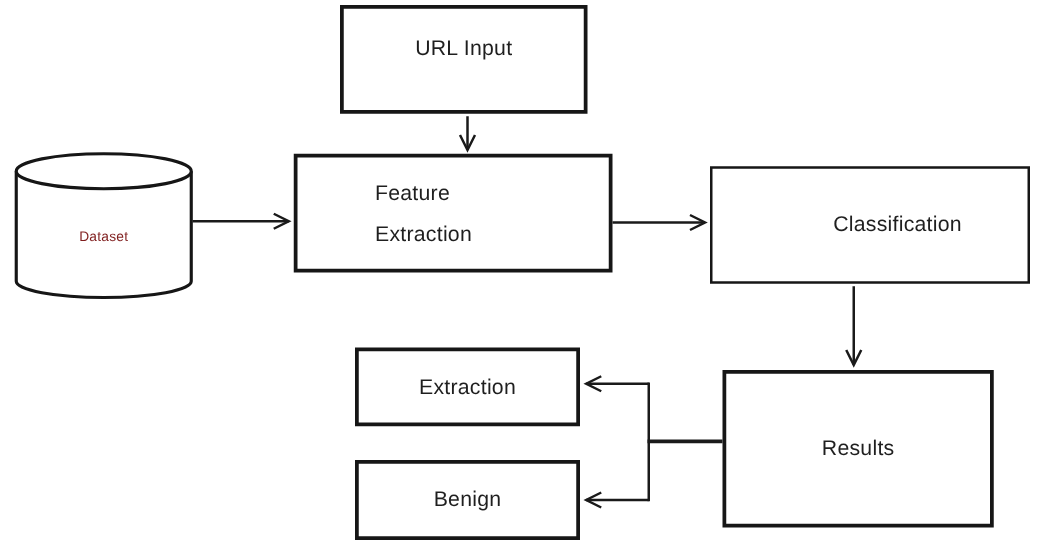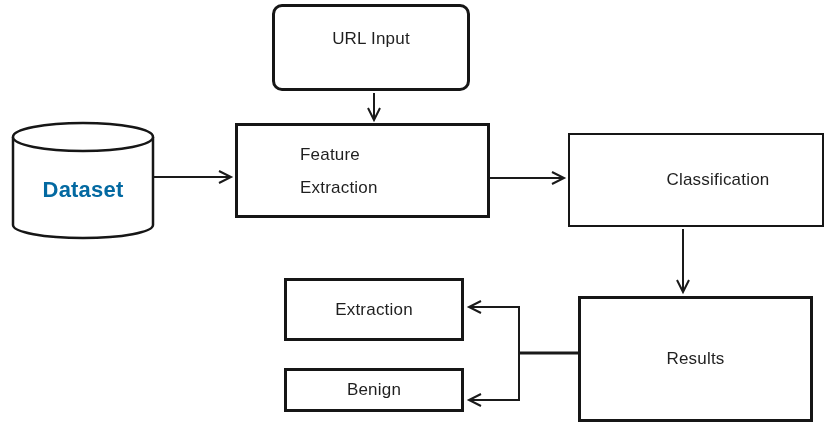--- a/index.html
+++ b/index.html
@@ -24,38 +24,37 @@
     position: absolute;
     border: 3px solid #161616;
     display: flex;
     align-items: center;
     justify-content: center;
     font-size: 17px;
     color: #1f1f1f;
     letter-spacing: 0.2px;
   }
 
-  .node--url-input { padding-bottom: 18px; border-radius: 10px; }
+  .node--url-input { padding-bottom: 18px; }
 
   .node--feature {
     justify-content: flex-start;
     padding-left: 62px;
     white-space: pre-line;
     line-height: 33px;
   }
 
   .cyl-label {
     position: absolute;
     display: flex;
     align-items: center;
     justify-content: center;
-    font-size: 22px;
-    color: #0369a1;
+    font-size: 11px;
+    color: #7f1d1d;
     letter-spacing: 0.2px;
-    font-weight: bold;
   }
 </style>
 </head>
 <body>
 
 <div class="canvas">
 
   <svg class="connector-layer" width="832" height="437" viewBox="0 0 832 437" xmlns="http://www.w3.org/2000/svg">
     <defs>
       <marker id="arrowhead" markerUnits="userSpaceOnUse" markerWidth="18" markerHeight="18" refX="15" refY="9" orient="auto">
@@ -88,29 +87,29 @@
 
   <div class="node node--feature" style="left:235px; top:123px; width:255px; height:95px;">
     <span>Feature
 Extraction</span>
   </div>
 
   <div class="node" style="left:568px; top:133px; width:256px; height:94px; border-width:2.5px;padding-left:44px;">
     <span>Classification</span>
   </div>
 
-  <div class="node" style="left:578px; top:296px; width:235px; height:126px;">
+  <div class="node" style="left:578px; top:296px; width:217px; height:126px;">
     <span>Results</span>
   </div>
 
   <div class="node" style="left:284px; top:278px; width:180px; height:63px;">
     <span>Extraction</span>
   </div>
 
-  <div class="node" style="left:284px; top:368px; width:180px; height:44px;text-align:center;">
+  <div class="node" style="left:284px; top:368px; width:180px; height:64px;text-align:center;">
     <span>Benign</span>
   </div>
 
   <div class="cyl-label" style="left:12px; top:168px; width:142px; height:44px;">
     <span>Dataset</span>
   </div>
 
 </div>
 
 </body></html>

